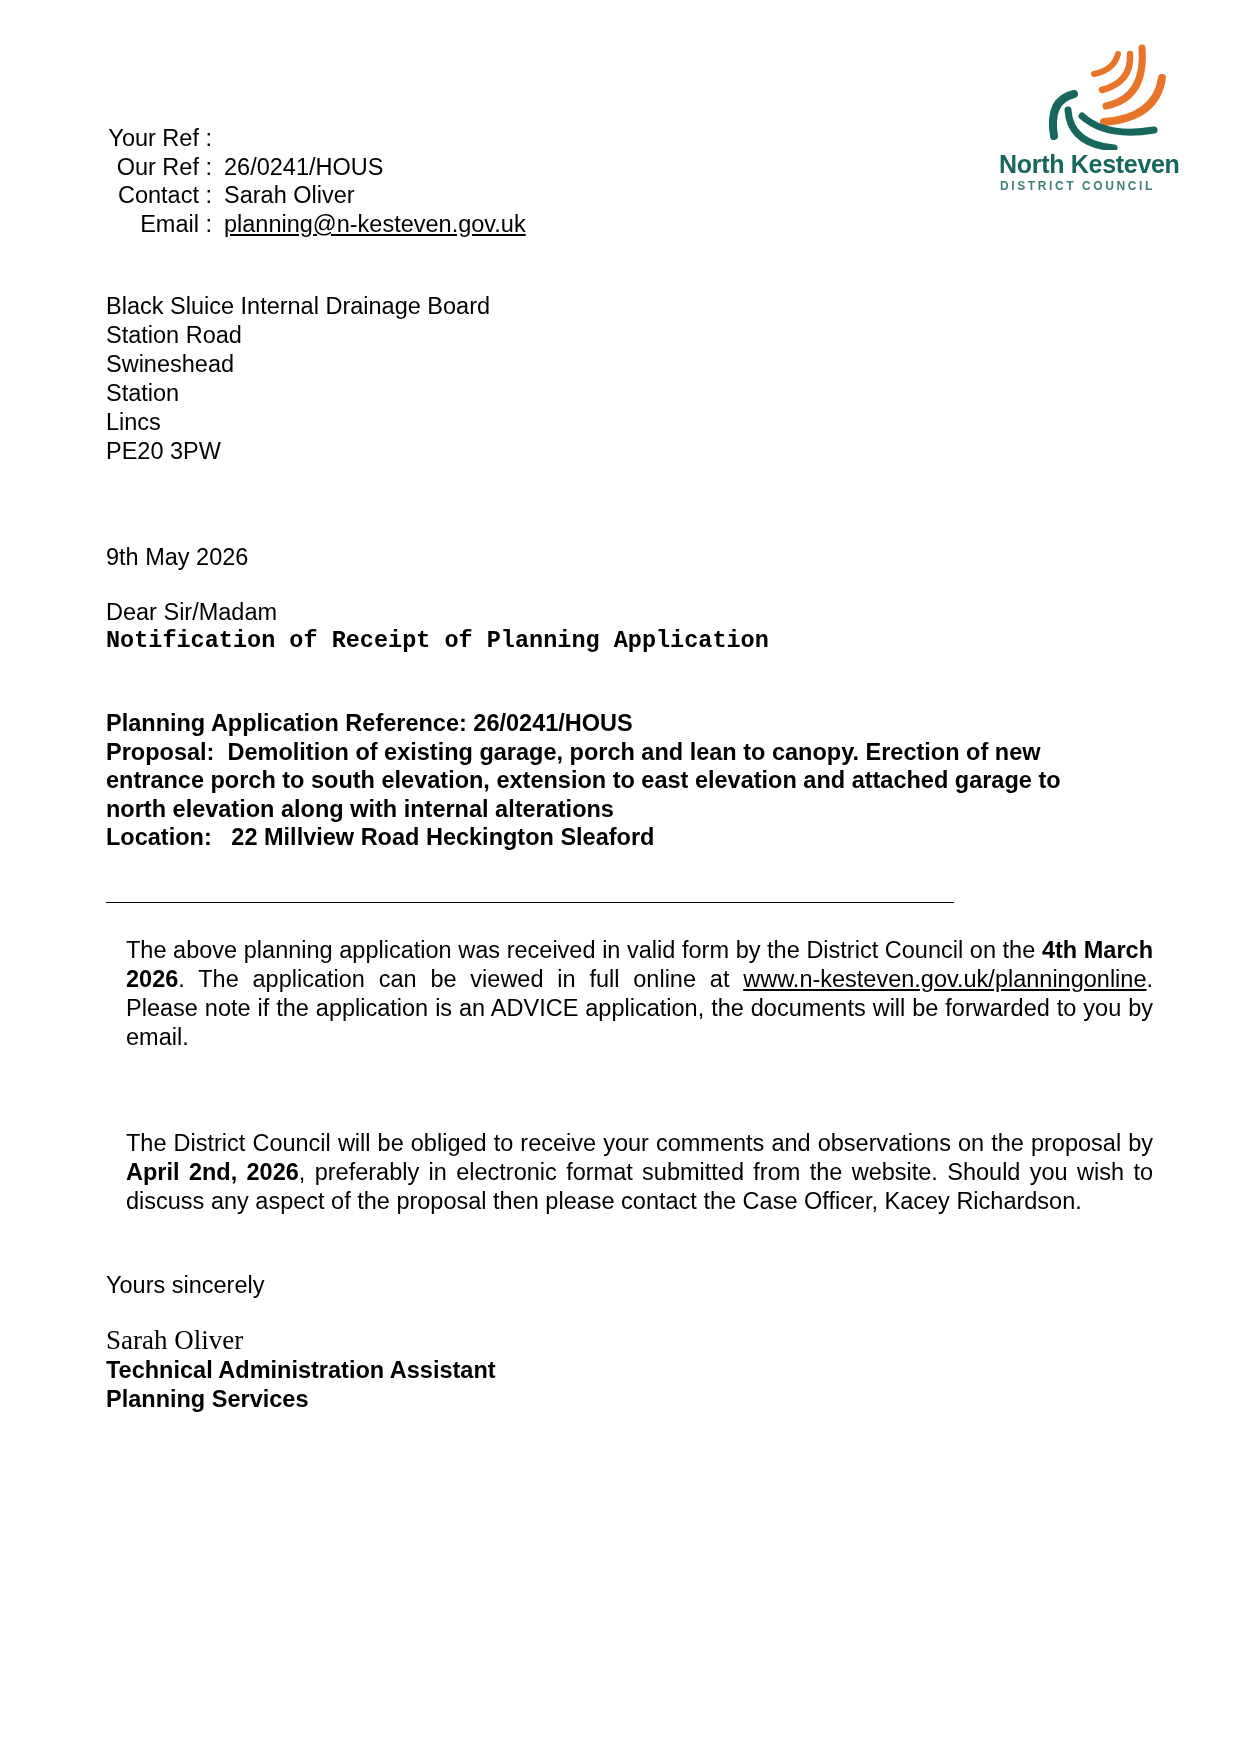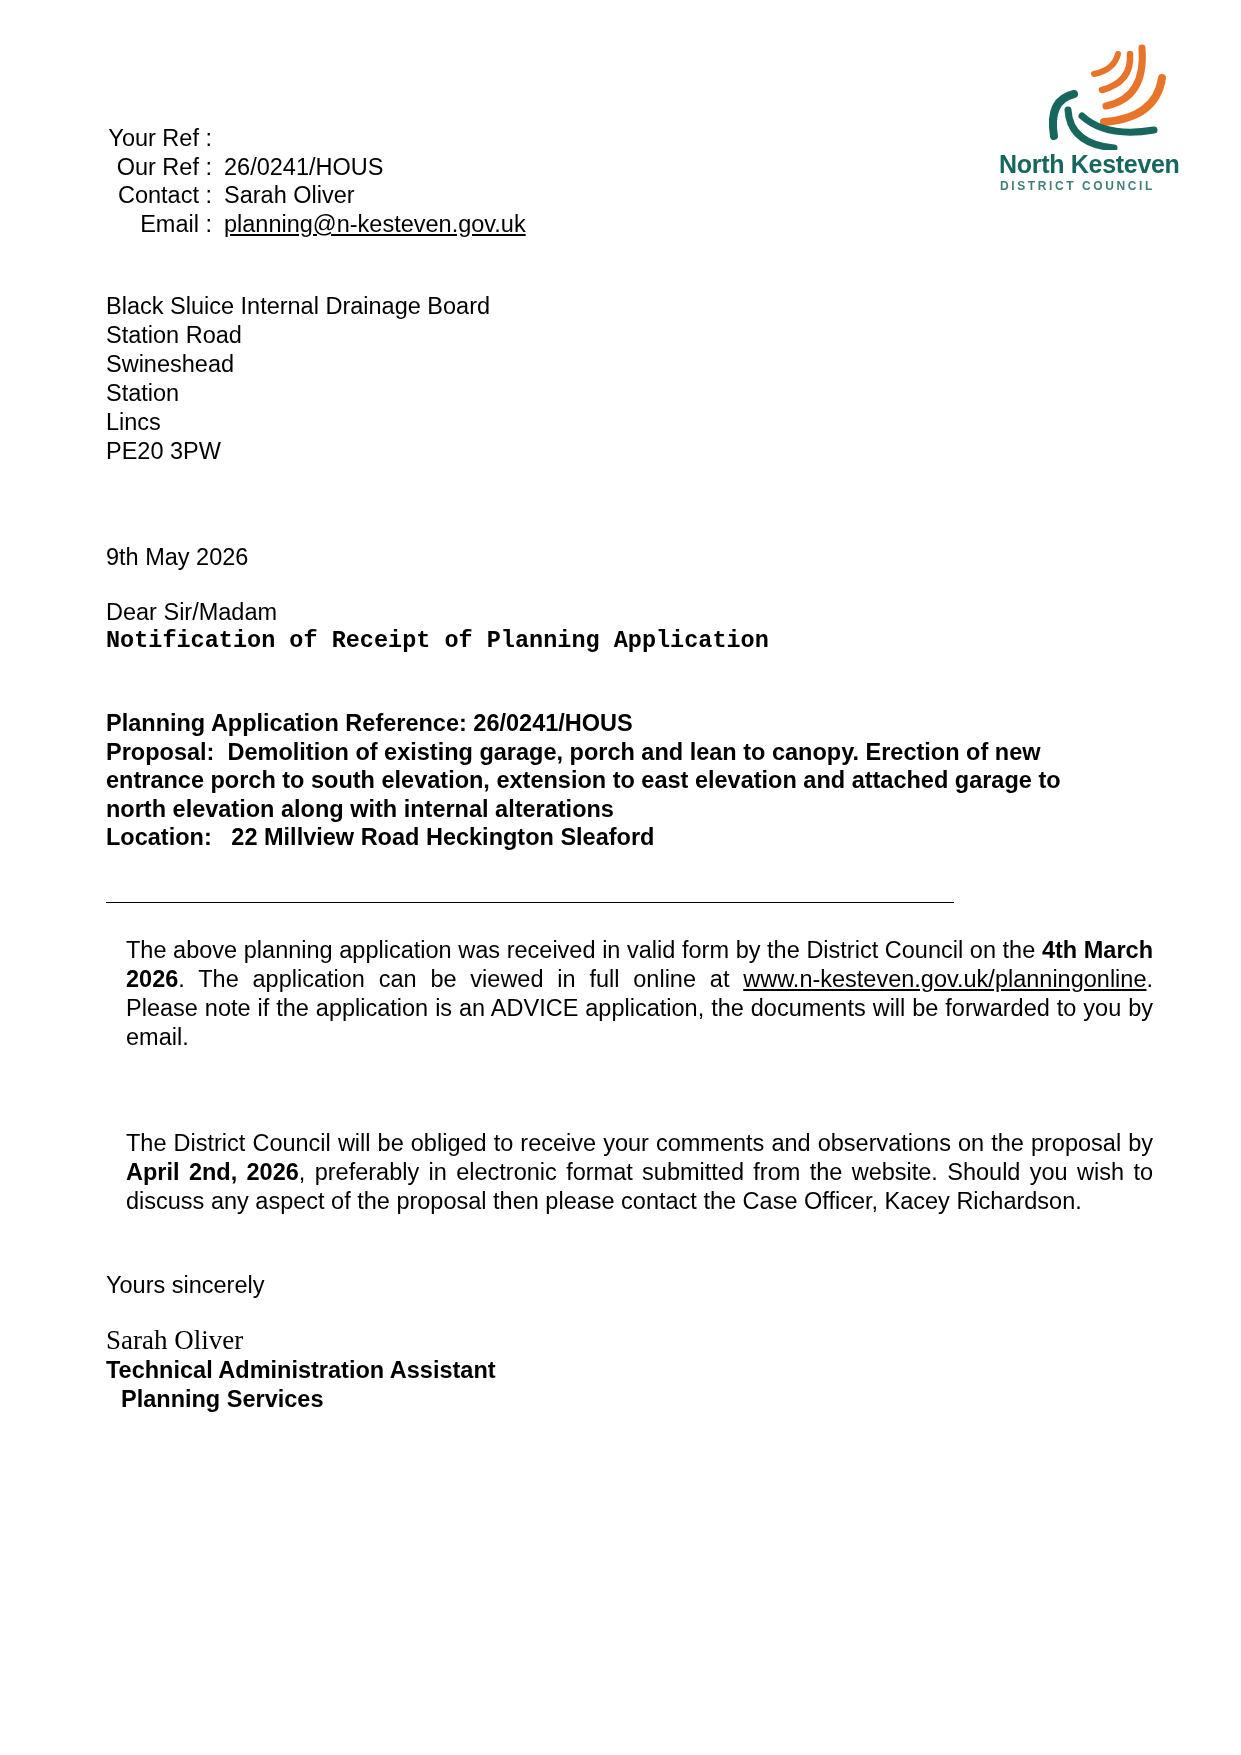--- a/index.html
+++ b/index.html
@@ -95,13 +95,13 @@
   <span>The above planning application was received in valid form by the District Council on the </span><b>4th March 2026</b><span>. The application can be viewed in full online at </span><span class="u">www.n-kesteven.gov.uk/planningonline</span><span>. Please note if the application is an ADVICE application, the documents will be forwarded to you by email.</span>
 </div>
 
 <div class="abs para" style="top:1129px;">
   <span>The District Council will be obliged to receive your comments and observations on the proposal by </span><b>April 2nd, 2026</b><span>, preferably in electronic format submitted from the website. Should you wish to discuss any aspect of the proposal then please contact the Case Officer, Kacey Richardson.</span>
 </div>
 
 <div class="abs line" style="left:106px; top:1271px;">Yours sincerely</div>
 <div class="abs line sig" style="left:106px; top:1326px;">Sarah Oliver</div>
 <div class="abs line bold" style="left:106px; top:1356px;text-align:center;">Technical Administration Assistant</div>
-<div class="abs line bold" style="left:121px; top:1385px;">Planning Services</div>
+<div class="abs line bold" style="left:106px; top:1385px;">Planning Services</div>
 
 </body></html>

